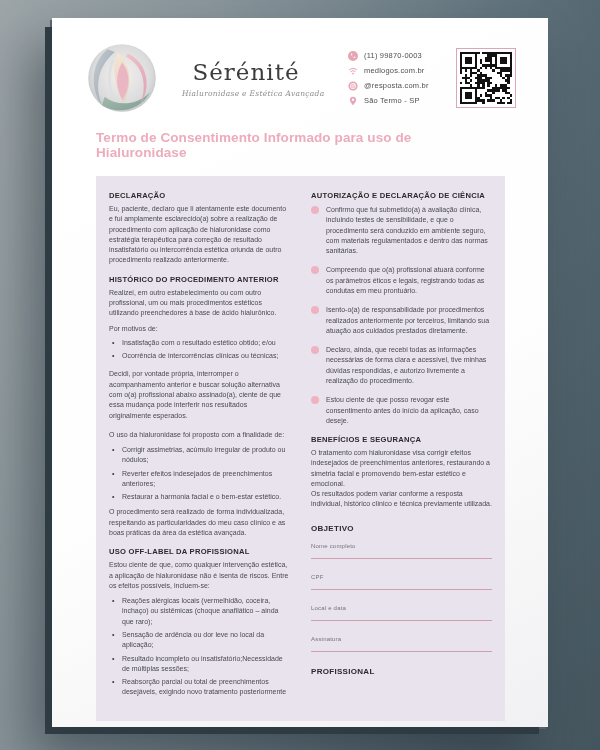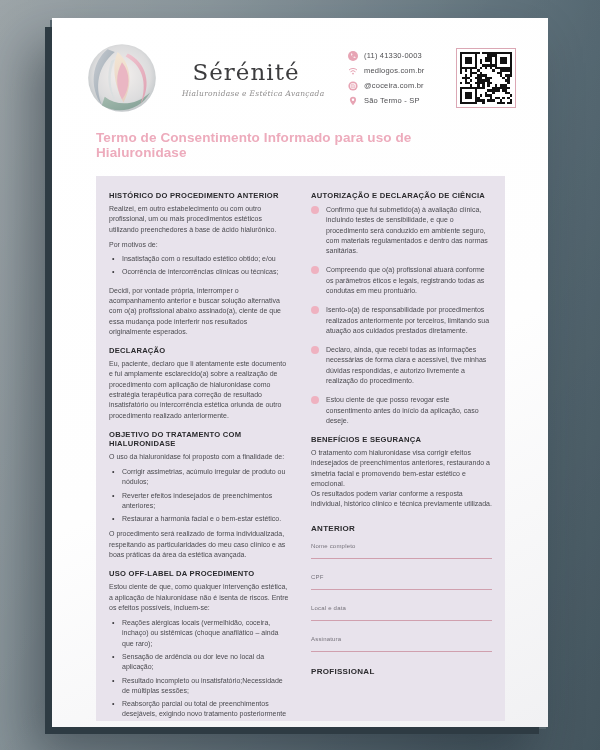--- a/index.html
+++ b/index.html
@@ -94,38 +94,38 @@
         <div class="brand-name">Sérénité</div>
         <div class="brand-tagline">Hialuronidase e Estética Avançada</div>
       </div>
 
       <div class="contacts">
         <div class="c-row">
           <svg class="c-ic" viewBox="0 0 10 10">
             <circle cx="5" cy="5" r="5" fill="#e7a4b4"></circle>
             <path d="M3,2.6 C3,5 5,7 7.4,7 L7.4,5.9 L6,5.6 L5.4,6.2 C4.5,5.8 4.2,5.5 3.8,4.6 L4.4,4 L4.1,2.6 Z" fill="#fff"></path>
           </svg>
-          <span class="c-tx">(11) 41330-0003</span>
+          <span class="c-tx">(11) 99870-0003</span>
         </div>
         <div class="c-row">
           <svg class="c-ic" viewBox="0 0 10 10">
             <path d="M1,4 A6,6 0 0 1 9,4" stroke="#e7a4b4" stroke-width="1" fill="none"></path>
             <path d="M2.5,5.8 A3.6,3.6 0 0 1 7.5,5.8" stroke="#e7a4b4" stroke-width="1" fill="none"></path>
             <circle cx="5" cy="7.6" r="0.9" fill="#e7a4b4"></circle>
           </svg>
           <span class="c-tx">medlogos.com.br</span>
         </div>
         <div class="c-row">
           <svg class="c-ic" viewBox="0 0 10 10">
             <circle cx="5" cy="5" r="4.6" fill="#e7a4b4"></circle>
             <rect x="2.6" y="2.6" width="4.8" height="4.8" rx="1.4" fill="none" stroke="#fff" stroke-width="0.8"></rect>
             <circle cx="5" cy="5" r="1.2" fill="none" stroke="#fff" stroke-width="0.8"></circle>
             <circle cx="6.7" cy="3.4" r="0.5" fill="#fff"></circle>
           </svg>
-          <span class="c-tx">@coceira.com.br</span>
+          <span class="c-tx">@resposta.com.br</span>
         </div>
         <div class="c-row">
           <svg class="c-ic" viewBox="0 0 10 10">
             <path d="M5,0.8 C3.2,0.8 1.9,2.1 1.9,3.8 C1.9,6 5,9.3 5,9.3 C5,9.3 8.1,6 8.1,3.8 C8.1,2.1 6.8,0.8 5,0.8 Z" fill="#e7a4b4"></path>
             <circle cx="5" cy="3.8" r="1.2" fill="#fff"></circle>
           </svg>
           <span class="c-tx">São Termo - SP</span>
         </div>
       </div>
 
@@ -574,49 +574,48 @@
             <div></div>
           </div>
       </div>
     </div>
 
     <div class="title">Termo de Consentimento Informado para uso de Hialuronidase</div>
 
     <div class="panel">
 
       <div class="col">
+        <div class="sec">
+          <div class="sec-h">DECLARAÇÃO</div>
+          <p class="p">Eu, paciente, declaro que li atentamente este documento e fui amplamente esclarecido(a) sobre a realização de procedimento com aplicação de hialuronidase como estratégia terapêutica para correção de resultado insatisfatório ou intercorrência estética oriunda de outro procedimento realizado anteriormente.</p>
+        </div>
+
         <div class="sec">
           <div class="sec-h">HISTÓRICO DO PROCEDIMENTO ANTERIOR</div>
           <p class="p">Realizei, em outro estabelecimento ou com outro profissional, um ou mais procedimentos estéticos utilizando preenchedores à base de ácido hialurônico.</p>
           <p class="p" style="margin-bottom:1px;">Por motivos de:</p>
           <ul class="b">
             <li>Insatisfação com o resultado estético obtido; e/ou</li>
             <li>Ocorrência de intercorrências clínicas ou técnicas;</li>
           </ul>
           <p class="p" style="margin-top:8px;">Decidi, por vontade própria, interromper o acompanhamento anterior e buscar solução alternativa com o(a) profissional abaixo assinado(a), ciente de que essa mudança pode interferir nos resultados originalmente esperados.</p>
         </div>
 
         <div class="sec">
-          <div class="sec-h">DECLARAÇÃO</div>
-          <p class="p">Eu, paciente, declaro que li atentamente este documento e fui amplamente esclarecido(a) sobre a realização de procedimento com aplicação de hialuronidase como estratégia terapêutica para correção de resultado insatisfatório ou intercorrência estética oriunda de outro procedimento realizado anteriormente.</p>
-        </div>
-
-        <div class="sec">
-          <div class="sec-h">OBJETIVO DO TRATAMENTO COM HIALURONIDASE</div>
           <p class="p">O uso da hialuronidase foi proposto com a finalidade de:</p>
           <ul class="b">
             <li>Corrigir assimetrias, acúmulo irregular de produto ou nódulos;</li>
             <li>Reverter efeitos indesejados de preenchimentos anteriores;</li>
             <li>Restaurar a harmonia facial e o bem-estar estético.</li>
           </ul>
           <p class="p">O procedimento será realizado de forma individualizada, respeitando as particularidades do meu caso clínico e as boas práticas da área da estética avançada.</p>
         </div>
 
         <div class="sec">
-          <div class="sec-h">USO OFF-LABEL DA PROCEDIMENTO</div>
+          <div class="sec-h">USO OFF-LABEL DA PROFISSIONAL</div>
           <p class="p">Estou ciente de que, como qualquer intervenção estética, a aplicação de hialuronidase não é isenta de riscos. Entre os efeitos possíveis, incluem-se:</p>
           <ul class="b">
             <li>Reações alérgicas locais (vermelhidão, coceira, inchaço) ou sistêmicas (choque anafilático – ainda que raro);</li>
             <li>Sensação de ardência ou dor leve no local da aplicação;</li>
             <li>Resultado incompleto ou insatisfatório;Necessidade de múltiplas sessões;</li>
             <li>Reabsorção parcial ou total de preenchimentos desejáveis, exigindo novo tratamento posteriormente</li>
           </ul>
 
         </div>
       </div>
@@ -633,21 +632,21 @@
           </div>
         </div>
 
         <div class="sec">
           <div class="sec-h">BENEFÍCIOS E SEGURANÇA</div>
           <p class="p" style="margin-bottom:0;">O tratamento com hialuronidase visa corrigir efeitos indesejados de preenchimentos anteriores, restaurando a simetria facial e promovendo bem-estar estético e emocional.</p>
           <p class="p">Os resultados podem variar conforme a resposta individual, histórico clínico e técnica previamente utilizada.</p>
         </div>
 
         <div>
-          <div class="form-h">ANTERIOR</div>
+          <div class="form-h">OBJETIVO</div>
           <div class="field">
             <div class="flabel">Nome completo</div>
             <div class="fline"></div>
           </div>
           <div class="field">
             <div class="flabel">CPF</div>
             <div class="fline"></div>
           </div>
           <div class="field">
             <div class="flabel">Local e data</div>

